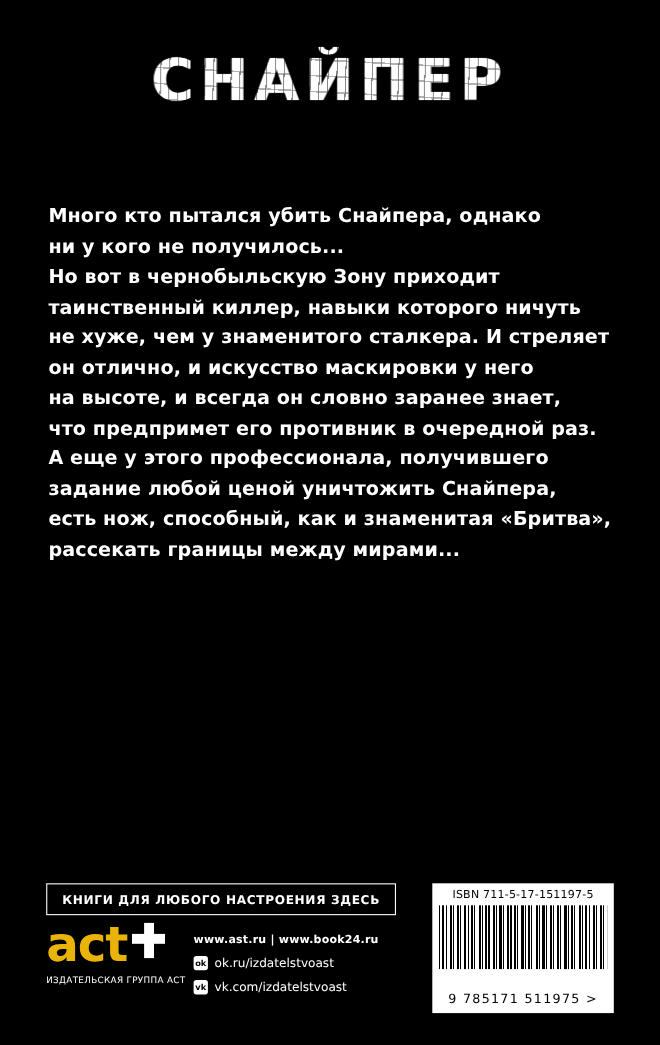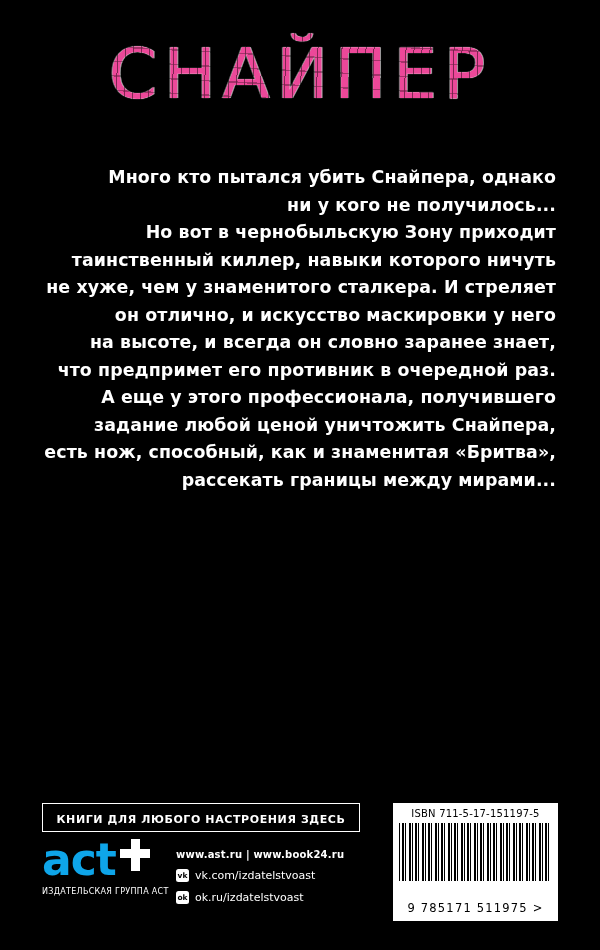--- a/index.html
+++ b/index.html
@@ -26,25 +26,25 @@
   .title-wrap {
     position: absolute;
     top: 34px;
     left: 0;
     width: 600px;
     text-align: center;
   }
   .title {
     display: inline-block;
     font-family: "DejaVu Sans", sans-serif;
-    font-weight: 400;
-    font-size: 70px;
+    font-weight: 700;
+    font-size: 52px;
     line-height: 80px;
     letter-spacing: 6px;
-    color: #ec4899;
+    color: #ffffff;
     text-transform: uppercase;
     
     -webkit-text-stroke: 0px #fff;
     text-shadow:
       0 0 1px #ffffff,
       1px 0 0 rgba(255,255,255,0.55),
       -1px 0 0 rgba(255,255,255,0.35);
     position: relative;
   }
   .title::after {
@@ -71,24 +71,24 @@
         rgba(0,0,0,0.55) 13px,
         rgba(0,0,0,0.55) 14.5px
       );
     mix-blend-mode: normal;
     opacity: 0.55;
   }
 
   
   .blurb {
     position: absolute;
-    top: 164px;
+    top: 184px;
     left: 44px;
     width: 512px;
-    text-align: right;
+    text-align: left;
     font-family: "DejaVu Sans", sans-serif;
     font-weight: 700;
     font-size: 17.4px;
     line-height: 27.5px;
     color: #ffffff;
     letter-spacing: 0.1px;
     white-space: pre-line;
   }
 
   
@@ -133,21 +133,21 @@
     width: 118px;
   }
   .ast-text {
     position: absolute;
     left: 0;
     top: -2px;
     font-family: "DejaVu Sans", sans-serif;
     font-weight: 700;
     font-size: 44px;
     line-height: 46px;
-    color: #0ea5e9;
+    color: #eab308;
     letter-spacing: -1px;
   }
   .ast-cross {
     position: absolute;
     left: 78px;
     top: 0px;
     width: 30px;
     height: 32px;
   }
   .ast-cross::before {
@@ -293,27 +293,27 @@
         <div class="ast-text">act</div>
         <div class="ast-cross"></div>
       </div>
       <div class="ast-caption">ИЗДАТЕЛЬСКАЯ ГРУППА АСТ</div>
     </div>
 
     <div class="contacts">
       <div class="site">www.ast.ru | www.book24.ru</div>
 
       <div class="social-row">
+        <div class="badge">ok</div>
+        <div class="handle">ok.ru/izdatelstvoast</div>
+      </div>
+
+      <div class="social-row">
         <div class="badge">vk</div>
         <div class="handle">vk.com/izdatelstvoast</div>
-      </div>
-
-      <div class="social-row">
-        <div class="badge">ok</div>
-        <div class="handle">ok.ru/izdatelstvoast</div>
       </div>
     </div>
 
     <div class="barcode-box">
       <div class="isbn-text">ISBN 711-5-17-151197-5</div>
       <div class="bars"></div>
       <div class="digits">9 785171 511975 &gt;</div>
     </div>
 
   </div>

